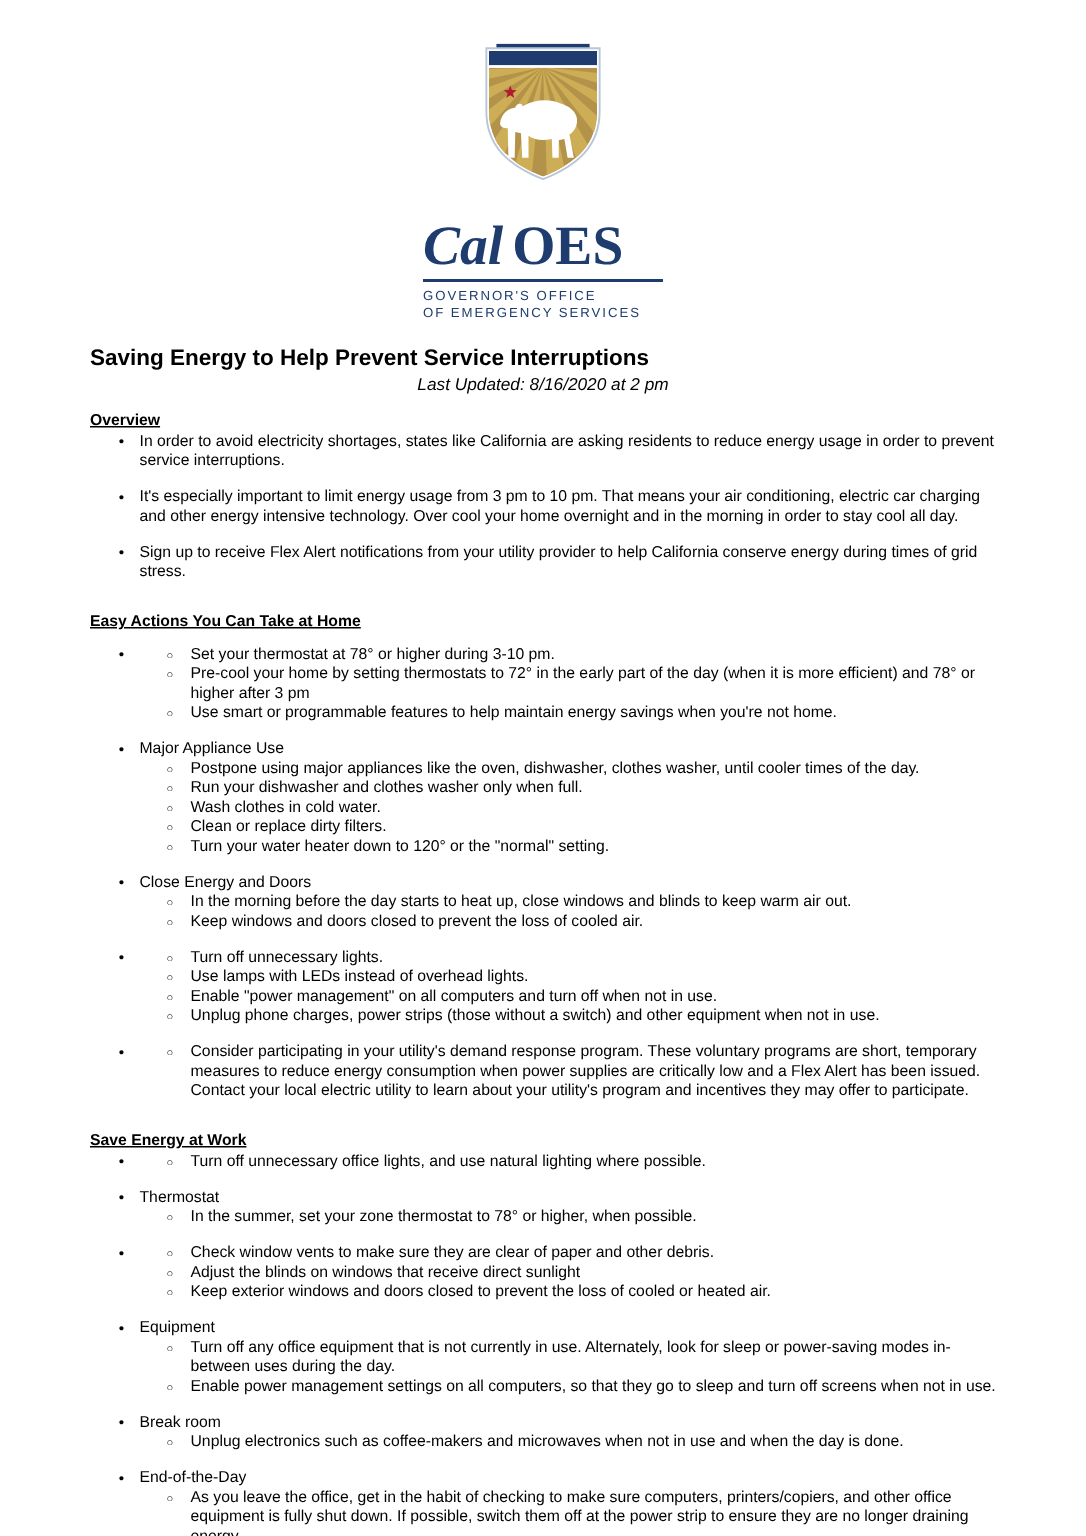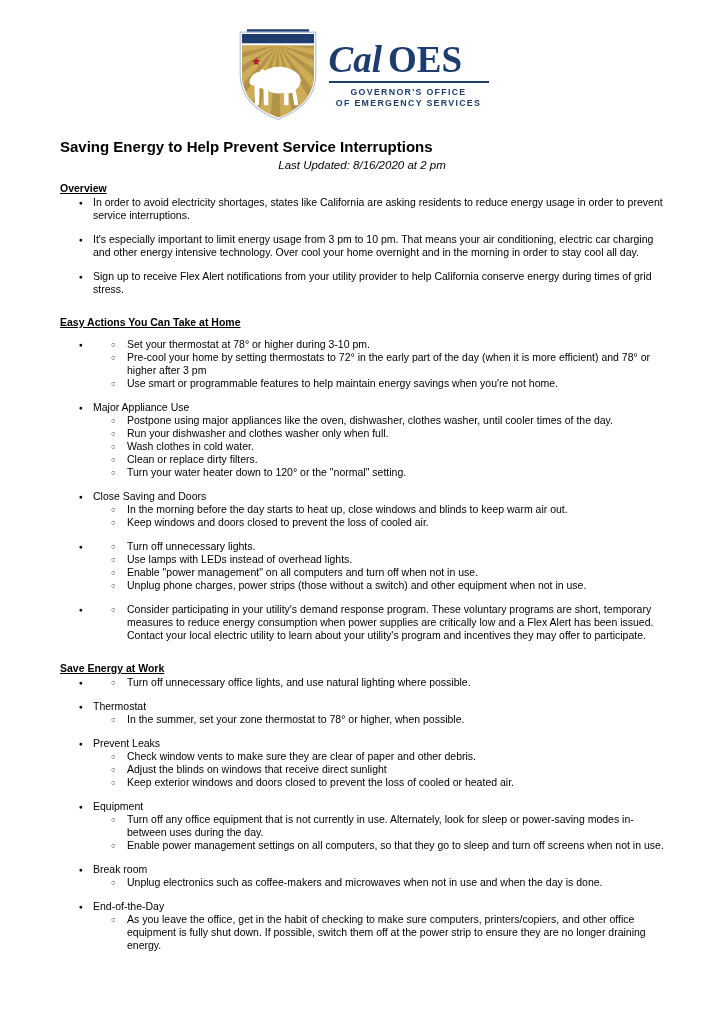--- a/index.html
+++ b/index.html
@@ -6,28 +6,28 @@
     --navy:#1e3c6e; --gold:#b3924a; --gold2:#cdad55; --red:#b01b2e; --border:#b9c6d8;
   }
   html,body{margin:0;padding:0;background:#ffffff;}
   .page{
     width:724px; min-height:1024px; box-sizing:border-box;
     padding:28px 60px 20px 60px;
     font-family:"Liberation Sans", sans-serif;
     font-size:10.5px; line-height:13px; color:#000;
   }
   
-  .logo-row{display:flex; justify-content:center; align-items:center; gap:9px; margin:0 auto 0 auto;}
+  .logo-row{display:flex; justify-content:center; align-items:center; gap:24px; margin:0 auto 0 auto;flex-direction:column;}
   .shield svg{display:block;}
   .logo-text{display:flex; flex-direction:column;}
   .brand{font-family:"Liberation Serif", serif; font-weight:bold; color:var(--navy);
          font-size:37px; line-height:38px; white-space:nowrap;}
   .brand .cal{font-style:italic; margin-right:6px;}
   .logo-rule{height:2px; background:var(--navy); margin:2px 0 4px 0; width:160px;}
-  .org-line{font-size:8.8px; font-weight:bold; letter-spacing:1.3px; color:var(--navy); line-height:11px; white-space:nowrap;text-align:center;}
+  .org-line{font-size:8.8px; font-weight:normal; letter-spacing:1.3px; color:var(--navy); line-height:11px; white-space:nowrap;}
   
   .doc-title{font-size:15px; font-weight:bold; margin:16px 0 0 0; line-height:18px;}
   .doc-subtitle{font-size:11.5px; font-style:italic; text-align:center; margin-top:2px; line-height:14px;}
   
   #sections-root{margin-top:10px;}
   .section + .section{margin-top:20px;}
   .section-heading{font-size:10.5px; font-weight:bold; text-decoration:underline; margin:0 0 1px 0; line-height:13px;}
   .section:nth-child(2) .section-heading{margin-bottom:9px;}
   .l1-list{padding-left:18px;}
   .li1{display:flex; margin-top:11px;}
@@ -153,21 +153,21 @@
               </div>
               <div class="li2">
                 <span class="m2">○</span>
                 <div class="t2">Turn your water heater down to 120° or the "normal" setting.</div>
               </div>
             </div>
           </div>
           <div class="li1">
             <span class="m1">●</span>
             <div class="t1">
-              <div>Close Saving and Doors</div>
+              <div>Close Energy and Doors</div>
               <div class="li2">
                 <span class="m2">○</span>
                 <div class="t2">In the morning before the day starts to heat up, close windows and blinds to keep warm air out.</div>
               </div>
               <div class="li2">
                 <span class="m2">○</span>
                 <div class="t2">Keep windows and doors closed to prevent the loss of cooled air.</div>
               </div>
             </div>
           </div>
@@ -221,21 +221,20 @@
               <div>Thermostat</div>
               <div class="li2">
                 <span class="m2">○</span>
                 <div class="t2">In the summer, set your zone thermostat to 78° or higher, when possible.</div>
               </div>
             </div>
           </div>
           <div class="li1">
             <span class="m1">●</span>
             <div class="t1">
-              <div>Prevent Leaks</div>
               <div class="li2">
                 <span class="m2">○</span>
                 <div class="t2">Check window vents to make sure they are clear of paper and other debris.</div>
               </div>
               <div class="li2">
                 <span class="m2">○</span>
                 <div class="t2">Adjust the blinds on windows that receive direct sunlight</div>
               </div>
               <div class="li2">
                 <span class="m2">○</span>

